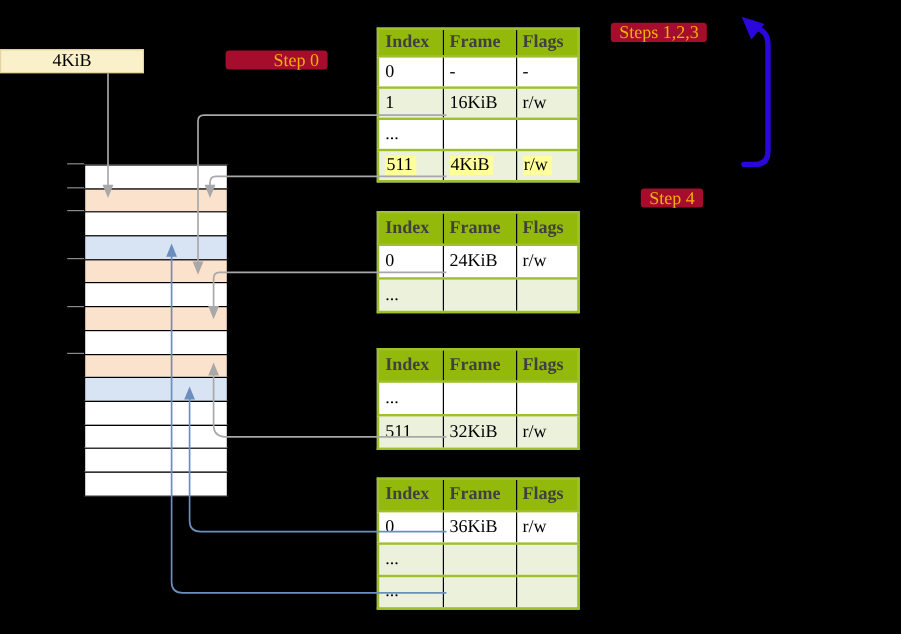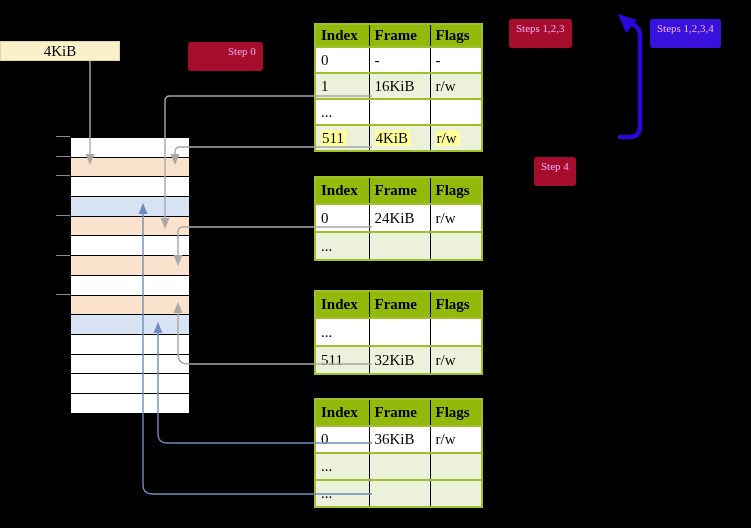--- a/index.html
+++ b/index.html
@@ -5,43 +5,43 @@
   html,body{margin:0;padding:0;background:#000;}
   .canvas{position:relative;width:751px;height:528px;background:#000;overflow:hidden;
           font-family:"Liberation Serif","DejaVu Serif",serif;}
 
   
   .frame-box{position:absolute;left:0;top:41px;width:120px;height:20px;box-sizing:border-box;
              background:var(--frame-cream,#FAF0C9);border:1px solid #e3d4a2;
              text-align:center;font-size:15px;line-height:18px;color:#000;z-index:3;}
 
   
-  .badge{position:absolute;height:29px;line-height:18px;padding:0 7px;border-radius:3px;
-         color:#f0abfc;font-size:11px;z-index:6;white-space:nowrap;}
+  .badge{position:absolute;height:16px;line-height:18px;padding:0 7px;border-radius:3px;
+         color:#eab308;font-size:15px;z-index:6;white-space:nowrap;}
   .badge.red{background:var(--badge-red,#A60D2C);}
   .badge.blue{background:var(--badge-blue,#3911DC);}
   .b-step0{left:188px;top:42px;padding-left:40px;}
   .b-steps123{left:509px;top:19px;}
   .b-steps1234{left:650px;top:19px;}
   .b-step4{left:534px;top:157px;}
 
   
   .memory{position:absolute;left:70px;top:137px;width:120px;height:277px;
           display:flex;flex-direction:column;z-index:1;}
   .mem-row{flex:1;box-sizing:border-box;border:1.4px solid #000;margin-top:-1.4px;background:#fff;}
   .mem-row:first-child{margin-top:0;}
   .mem-row.page-table{background:var(--frame-orange,#FBE2CC);}
   .mem-row.mapped{background:var(--frame-blue,#D8E4F4);}
   .tick{position:absolute;left:56px;width:14px;height:0;border-top:1.6px solid #8a8a8a;z-index:0;}
 
   
   .ptable{position:absolute;left:314px;width:167px;table-layout:fixed;border-collapse:collapse;
           background:#fff;z-index:2;font-size:15px;color:#000;
           border:2px solid var(--table-border-green,#9FC02B);}
-  .ptable th{background:var(--table-header-green,#93BA0B);color:#000000;font-weight:bold;
+  .ptable th{background:var(--table-header-green,#93BA0B);color:#404040;font-weight:bold;
              text-align:left;padding:0 0 0 5px;border-left:1px solid #000;}
   .ptable td{padding:0 0 0 5px;border-left:1px solid #000;
              border-top:2px solid var(--table-border-green,#9FC02B);}
   .ptable th:first-child,.ptable td:first-child{border-left:none;}
   .ptable col.c-index{width:54px;} .ptable col.c-frame{width:61px;} .ptable col.c-flags{width:52px;}
   .ptable tr.shaded td{background:var(--table-row-green,#EBF1DA);}
   .hl{background:var(--highlight-yellow,#FFFF9C);padding:0 3px 0 1px;}
   .t1{top:23px;}  .t1 thead tr{height:23px;} .t1 tbody tr{height:26px;}
   .t2{top:176px;} .t2 thead tr{height:27px;} .t2 tbody tr{height:28px;}
   .t3{top:290px;} .t3 thead tr{height:27px;} .t3 tbody tr{height:28px;}
@@ -57,23 +57,20 @@
   <div class="frame-box">
     <span>4KiB</span>
   </div>
 
   <div class="badge red b-step0">
     <span>Step 0</span>
   </div>
   <div class="badge red b-steps123">
     <span>Steps 1,2,3</span>
   </div>
-  <div class="badge blue b-steps1234">
-    <span>Steps 1,2,3,4</span>
-  </div>
   <div class="badge red b-step4">
     <span>Step 4</span>
   </div>
 
   <div class="memory">
       <div class="mem-row free"></div>
       <div class="mem-row page-table"></div>
       <div class="mem-row free"></div>
       <div class="mem-row mapped"></div>
       <div class="mem-row page-table"></div>

